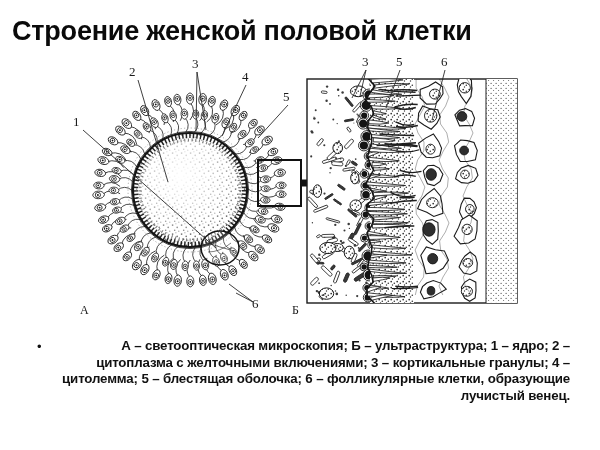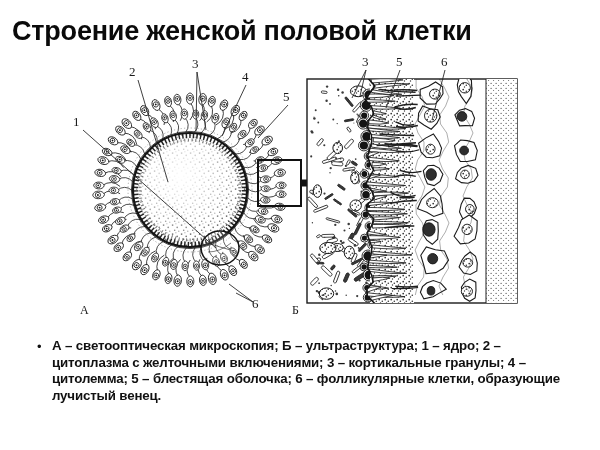--- a/index.html
+++ b/index.html
@@ -56,21 +56,21 @@
     text-align: left;
     padding-left: 7px;
     box-sizing: border-box;
   }
   #caption-text {
     flex: 1 1 auto;
     font-size: 13.3px;
     line-height: 16.5px;
     font-weight: bold;
     color: #111;
-    text-align: left;
+    text-align: right;
     letter-spacing: -0.15px;
   }
   .lbl {
     font-family: "Liberation Serif", serif;
     font-size: 13px;
     fill: #1a1a1a;
   }
   .lbl-ab {
     font-family: "Liberation Serif", serif;
     font-size: 12px;

